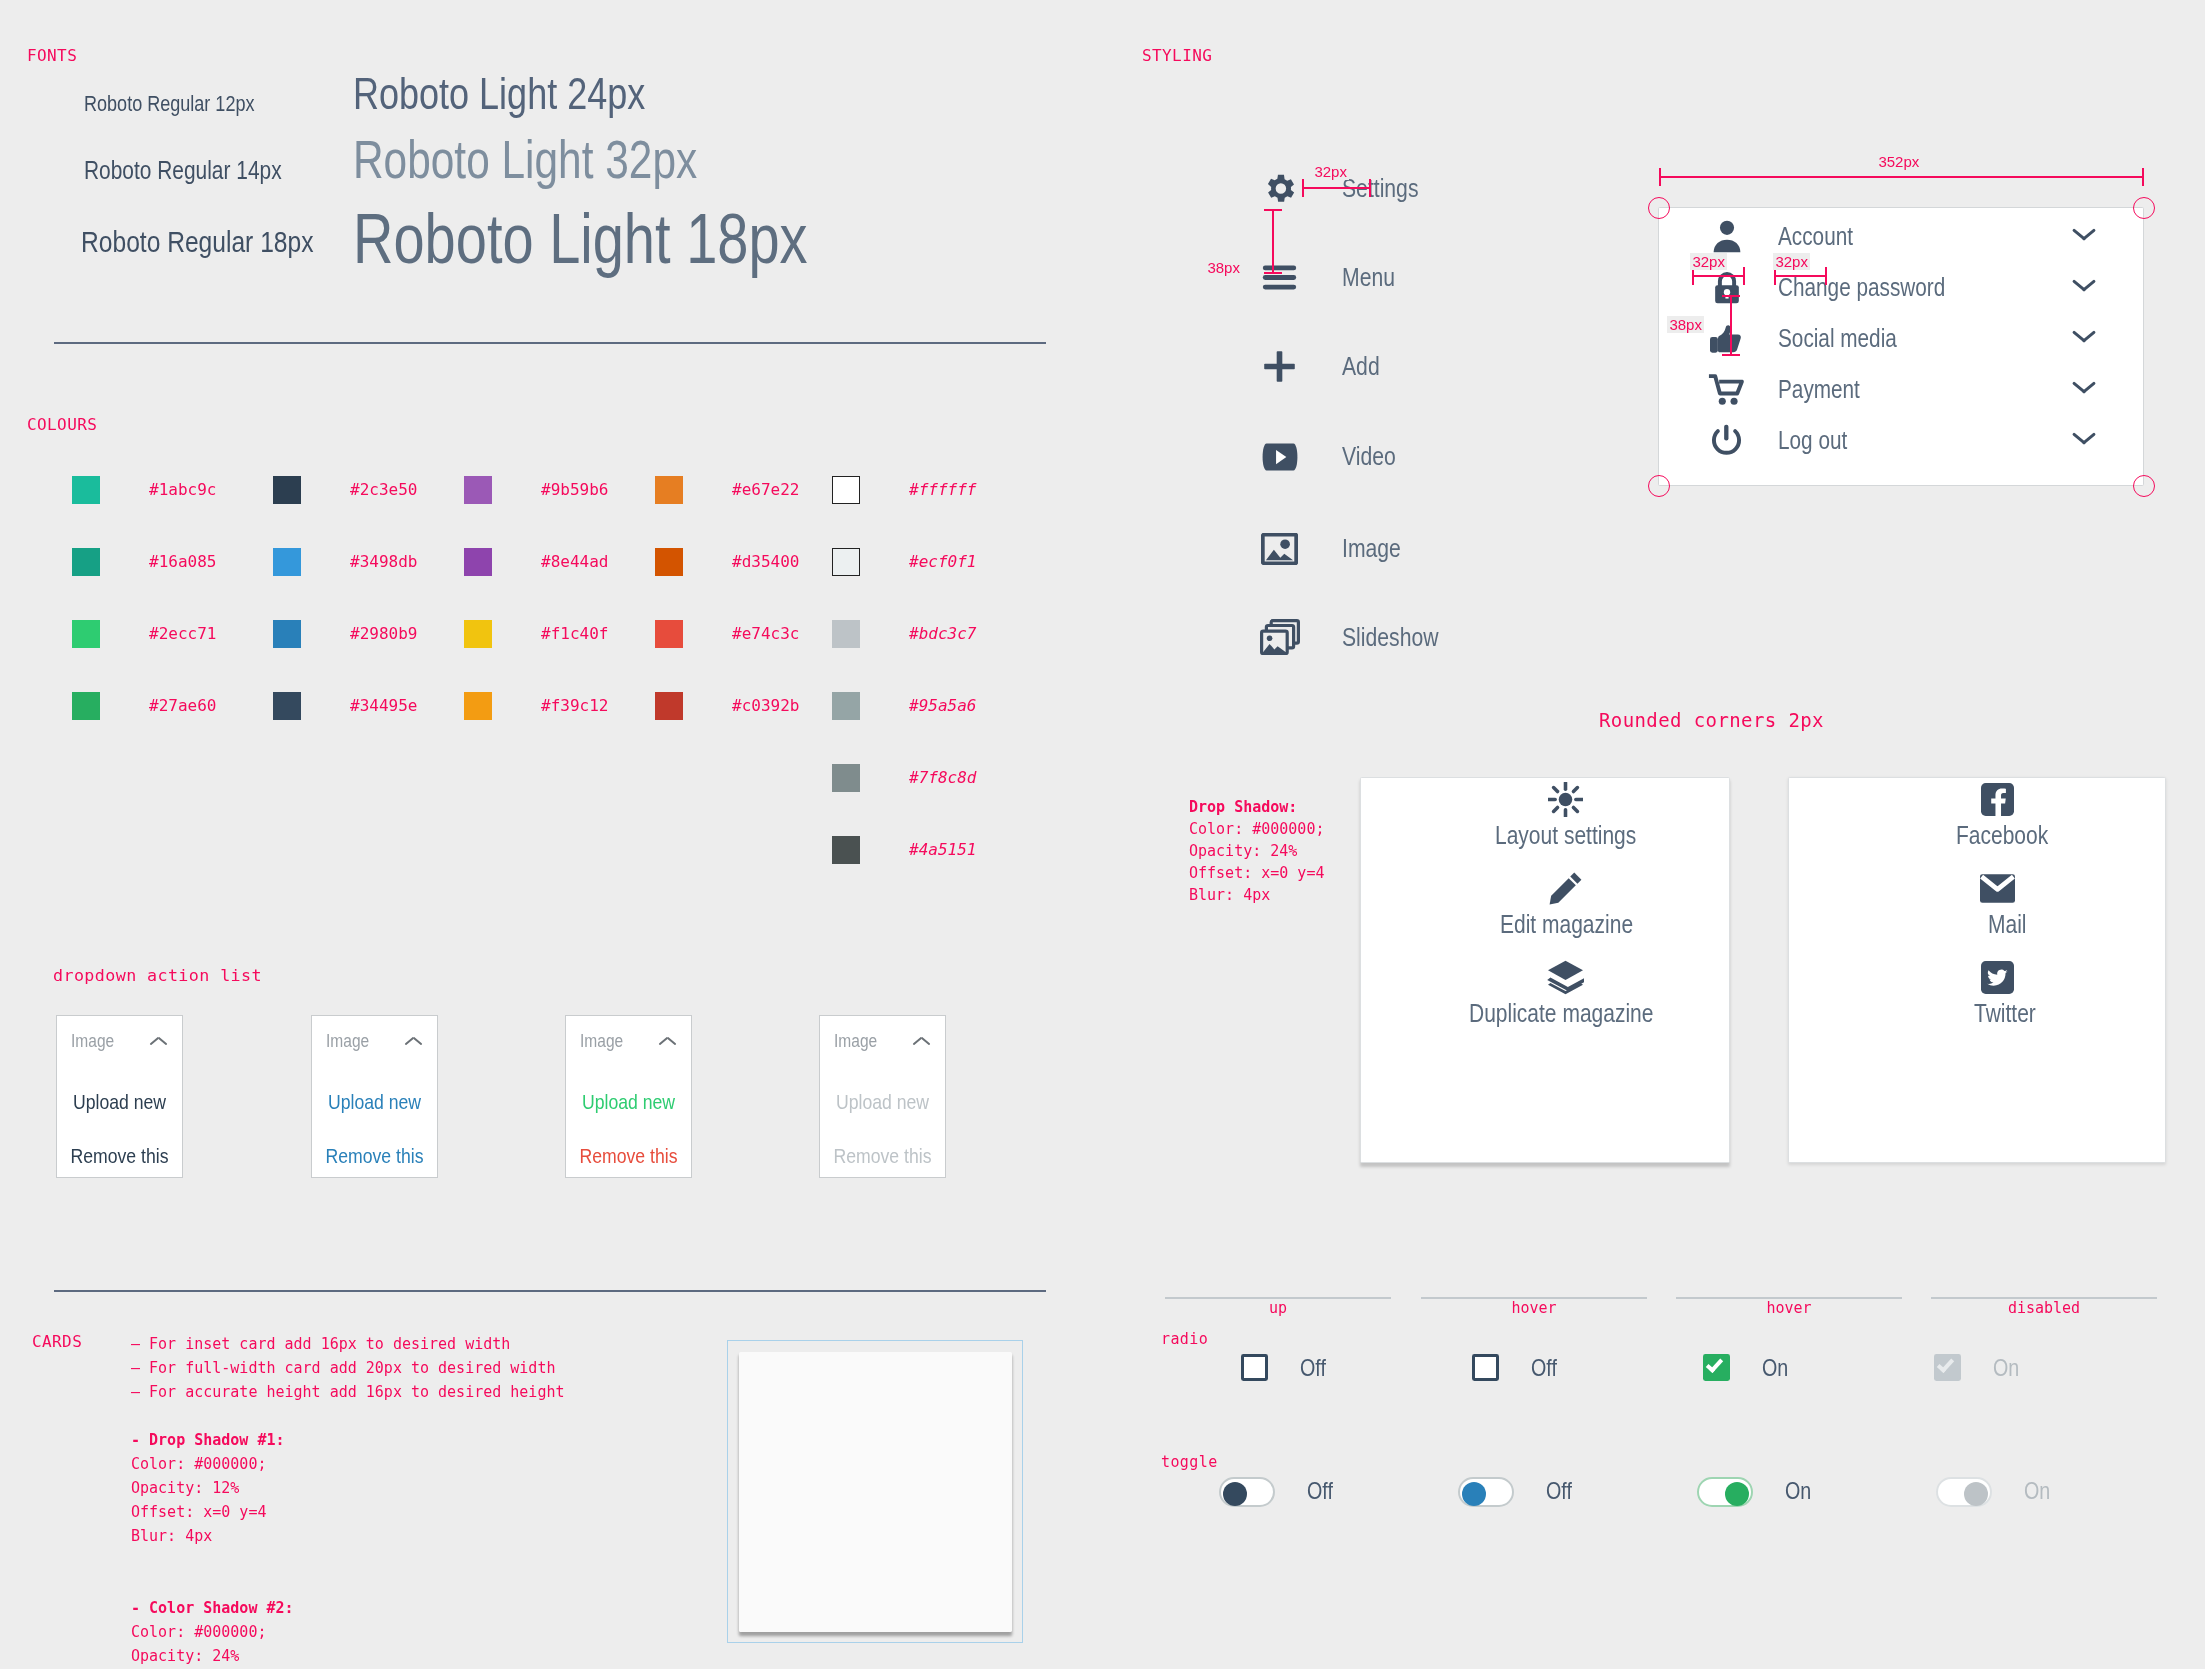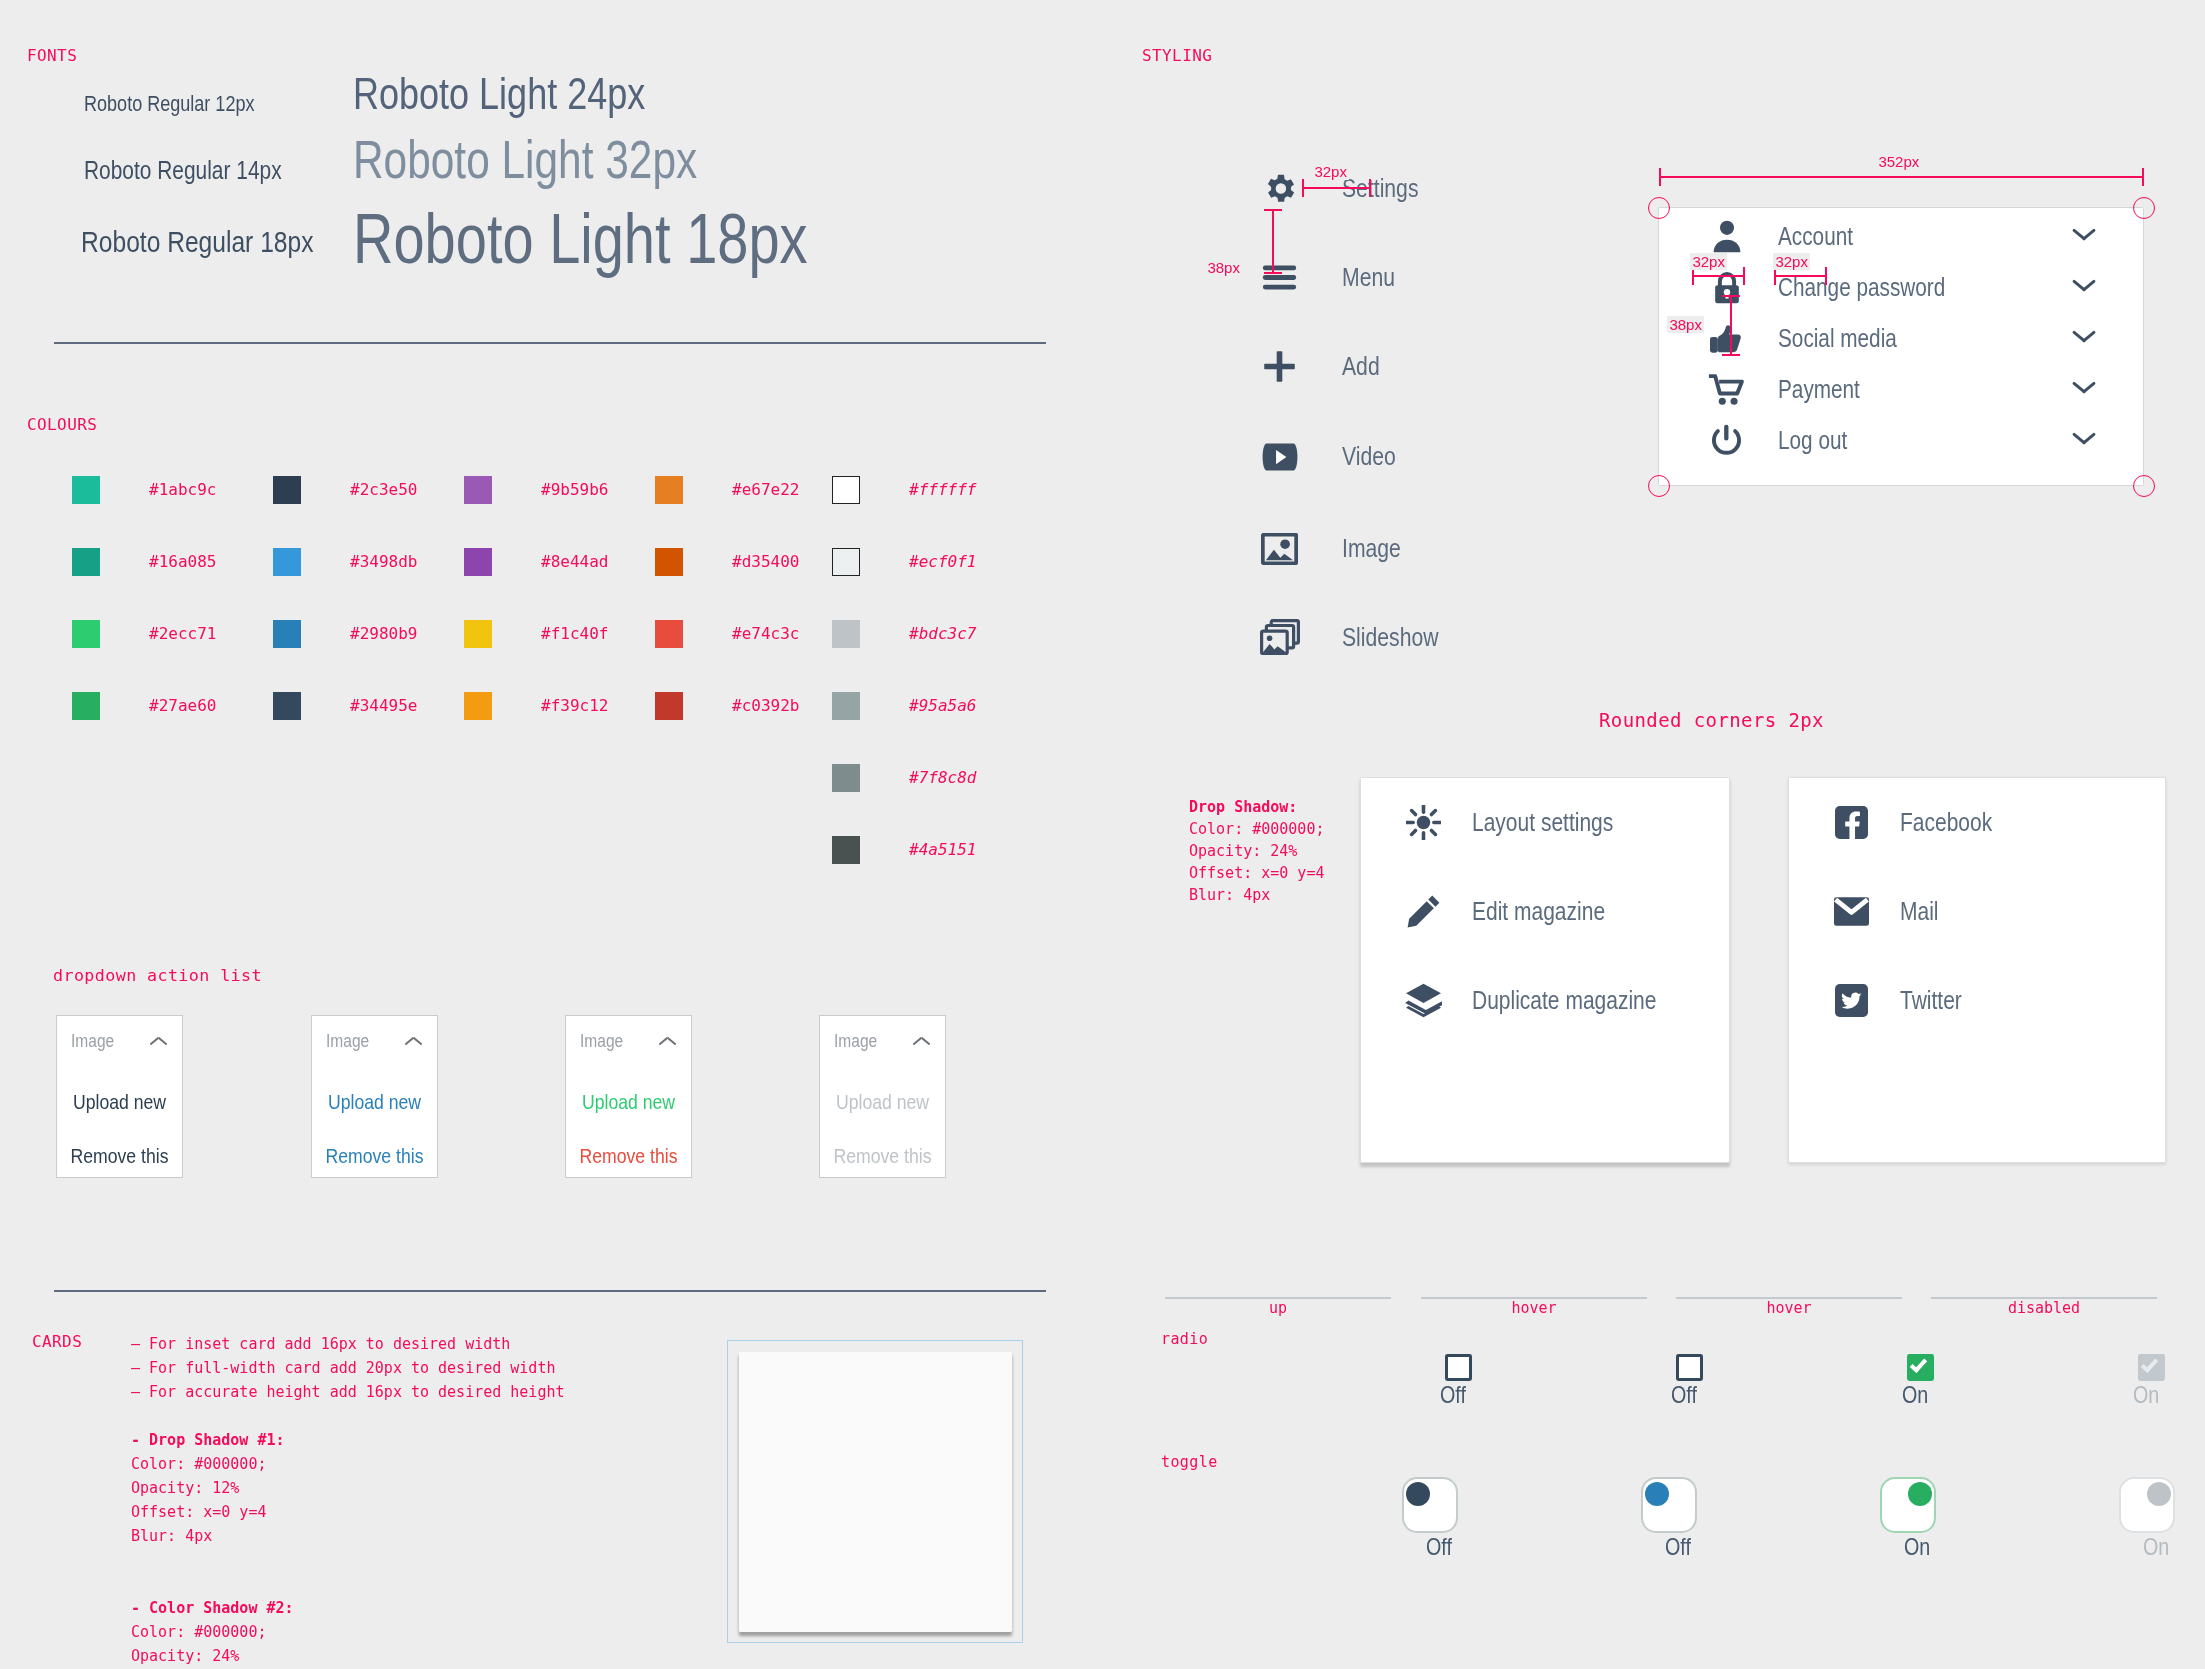--- a/index.html
+++ b/index.html
@@ -229,20 +229,21 @@
     border: 0.8px solid #dcdfe1;
     border-radius: 1.6px;
     box-shadow: 0 3.2px 3.2px rgba(0,0,0,.18);
   }
   #menu-card { left: 1360px; top: 777px; width: 370px; height: 386px; }
   #social-card { left: 1788px; top: 777px; width: 378px; height: 386px; box-shadow: 0 1.6px 3.2px rgba(0,0,0,.10); }
   .popup-row {
     display: flex; align-items: center;
     height: 89px;
     padding-left: 41px;
+    flex-direction: column;
   }
   .popup-icon {
     width: 43px; flex: 0 0 43px;
     display: flex; align-items: center; justify-content: center;
   }
   .popup-label {
     font-size: 25px; color: #5b6b7d; font-weight: 300;
     margin-left: 27px; white-space: nowrap;
     transform: scaleX(.84); transform-origin: left center;
   }
@@ -311,21 +312,21 @@
   .tgl.off   { border: 2.4px solid #c4cbcd; }
   .tgl.off .knob { left: 2.4px; }
   .tgl.on    { }
   .tgl.on .knob  { right: 2.4px; }
   .tgl.green { border: 2.4px solid #9ed5b2; }
   .tgl.grey  { border: 2.4px solid #dde1e3; }
 
   
   #radio-row  { left: 1241px; top: 1354px; width: 924px; }
   #toggle-row { left: 1219px; top: 1477px; width: 956px; }
-  .ctl-cell { width: 255px; display: flex; align-items: flex-end; flex-direction: column; }
+  .ctl-cell { width: 255px; display: flex; align-items: flex-start; }
 </style>
 </head>
 <body>
 
 <div class="page">
 
   <div class="mono-pink sec-label" id="fonts-label">FONTS</div>
 
   <div class="specimen-left" id="sp-l0">Roboto Regular 12px</div>
   <div class="specimen-left" id="sp-l1">Roboto Regular 14px</div>

